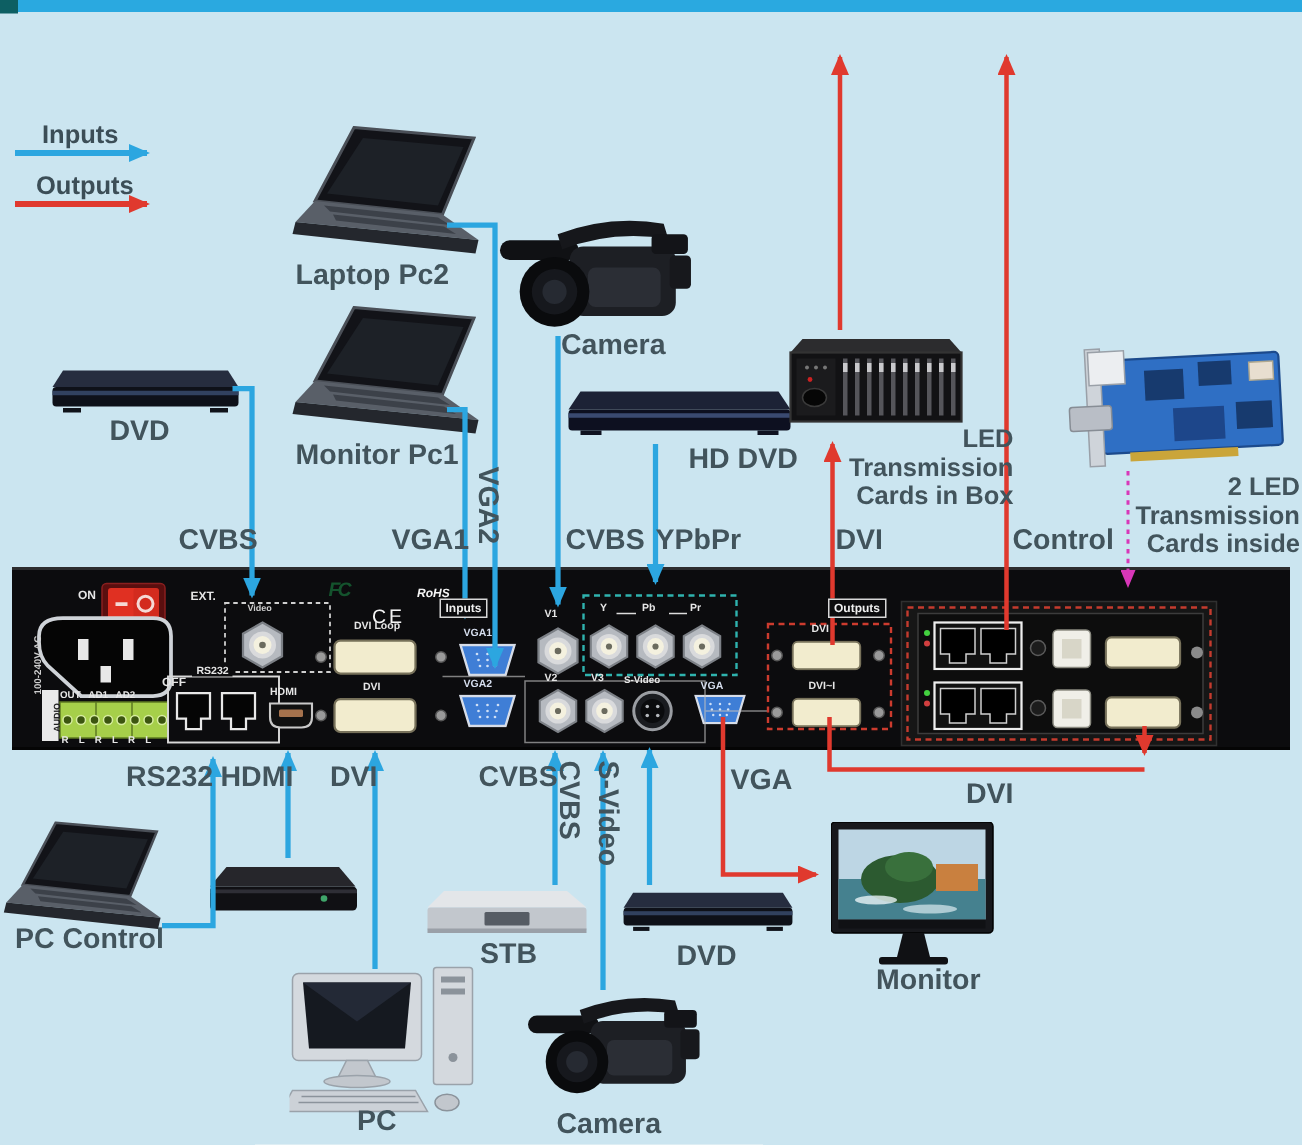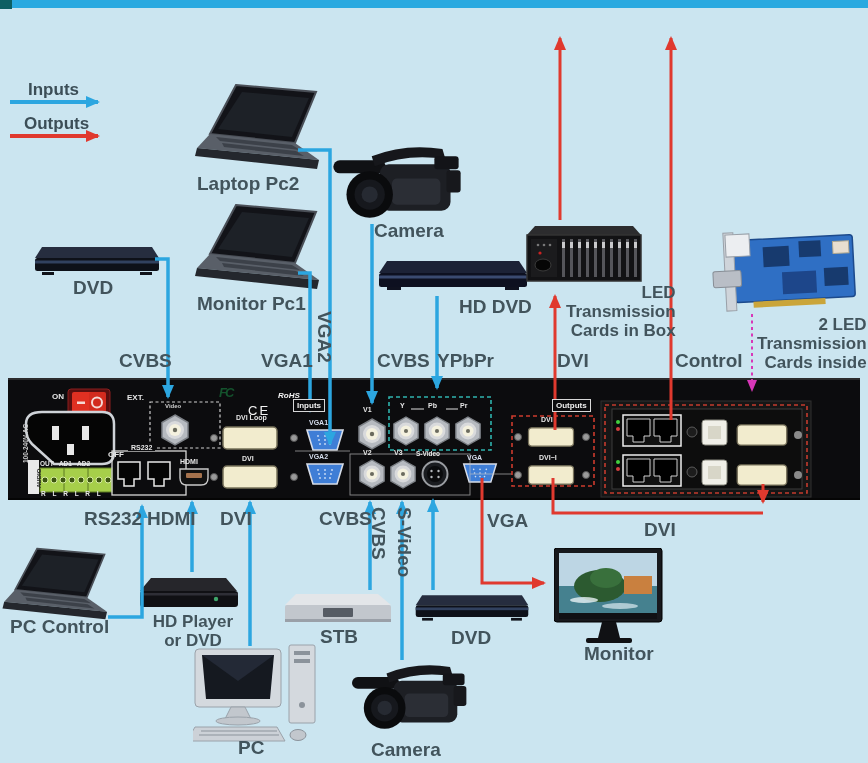--- a/index.html
+++ b/index.html
@@ -230,24 +230,20 @@
     <div>Transmission</div>
     <div>Cards in Box</div>
   </div>
   <div class="lbl sm" style="left:757px;top:315px;">
     <div>2 LED</div>
     <div>Transmission</div>
     <div>Cards inside</div>
   </div>
 
   <div class="lbl" style="left:10px;top:616px;">PC Control</div>
-  <div class="lbl sm" style="left:143px;top:612px;width:100px;text-align:center;">
-    <div>HD Player</div>
-    <div>or DVD</div>
-  </div>
   <div class="lbl" style="left:320px;top:626px;">STB</div>
   <div class="lbl" style="left:238px;top:737px;">PC</div>
   <div class="lbl" style="left:371px;top:739px;">Camera</div>
   <div class="lbl" style="left:451px;top:627px;">DVD</div>
   <div class="lbl" style="left:584px;top:643px;">Monitor</div>
 
   <div class="lbl" style="left:119px;top:350px;">CVBS</div>
   <div class="lbl" style="left:261px;top:350px;">VGA1</div>
   <div class="lbl vrot" style="left:335px;top:311px;">VGA2</div>
   <div class="lbl" style="left:377px;top:350px;">CVBS</div>

